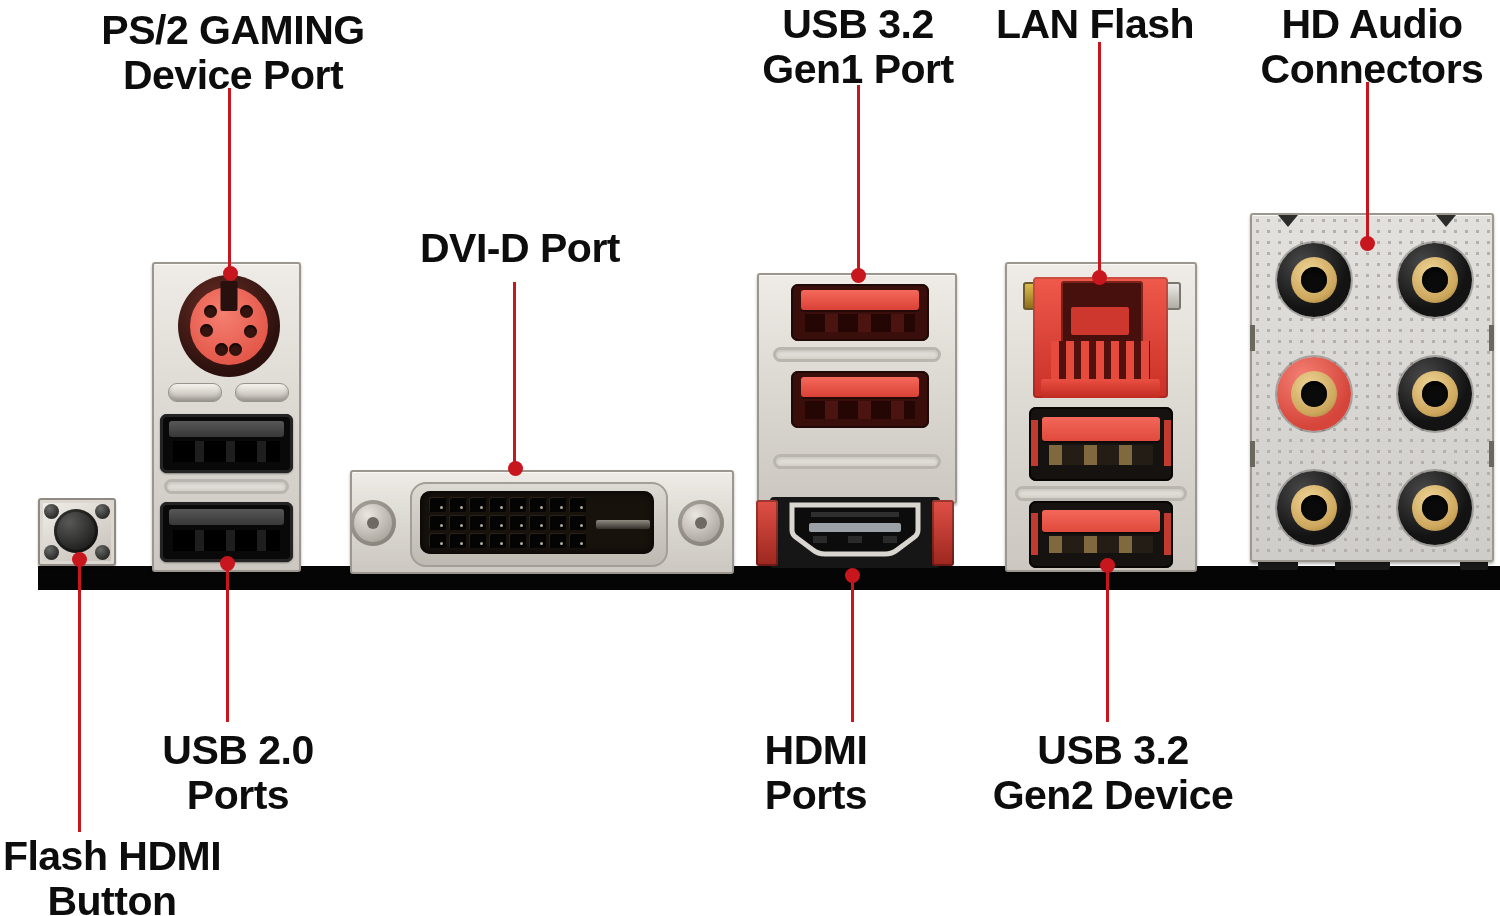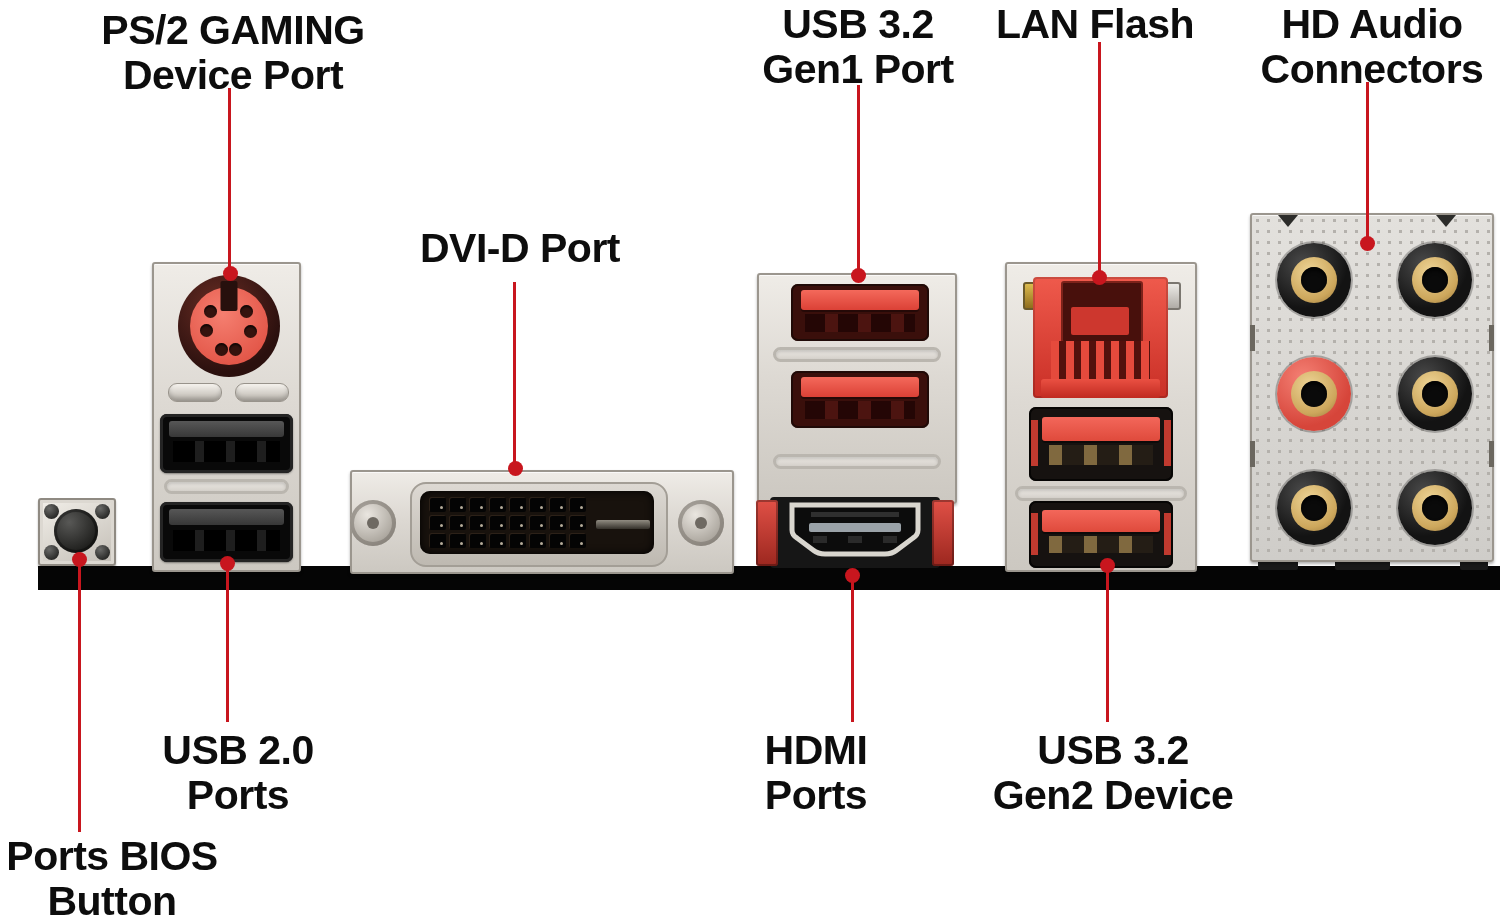--- a/index.html
+++ b/index.html
@@ -341,21 +341,21 @@
   </div>
   <div class="label" style="left:1372px;top:2px">
     <span>HD Audio</span>
     <span>Connectors</span>
   </div>
   <div class="label" style="left:238px;top:728px">
     <span>USB 2.0</span>
     <span>Ports</span>
   </div>
   <div class="label" style="left:112px;top:834px">
-    <span>Ports BIOS</span>
+    <span>Flash HDMI</span>
     <span>Button</span>
   </div>
   <div class="label" style="left:816px;top:728px">
     <span>HDMI</span>
     <span>Ports</span>
   </div>
   <div class="label" style="left:1113px;top:728px">
     <span>USB 3.2</span>
     <span>Gen2 Device</span>
   </div>

